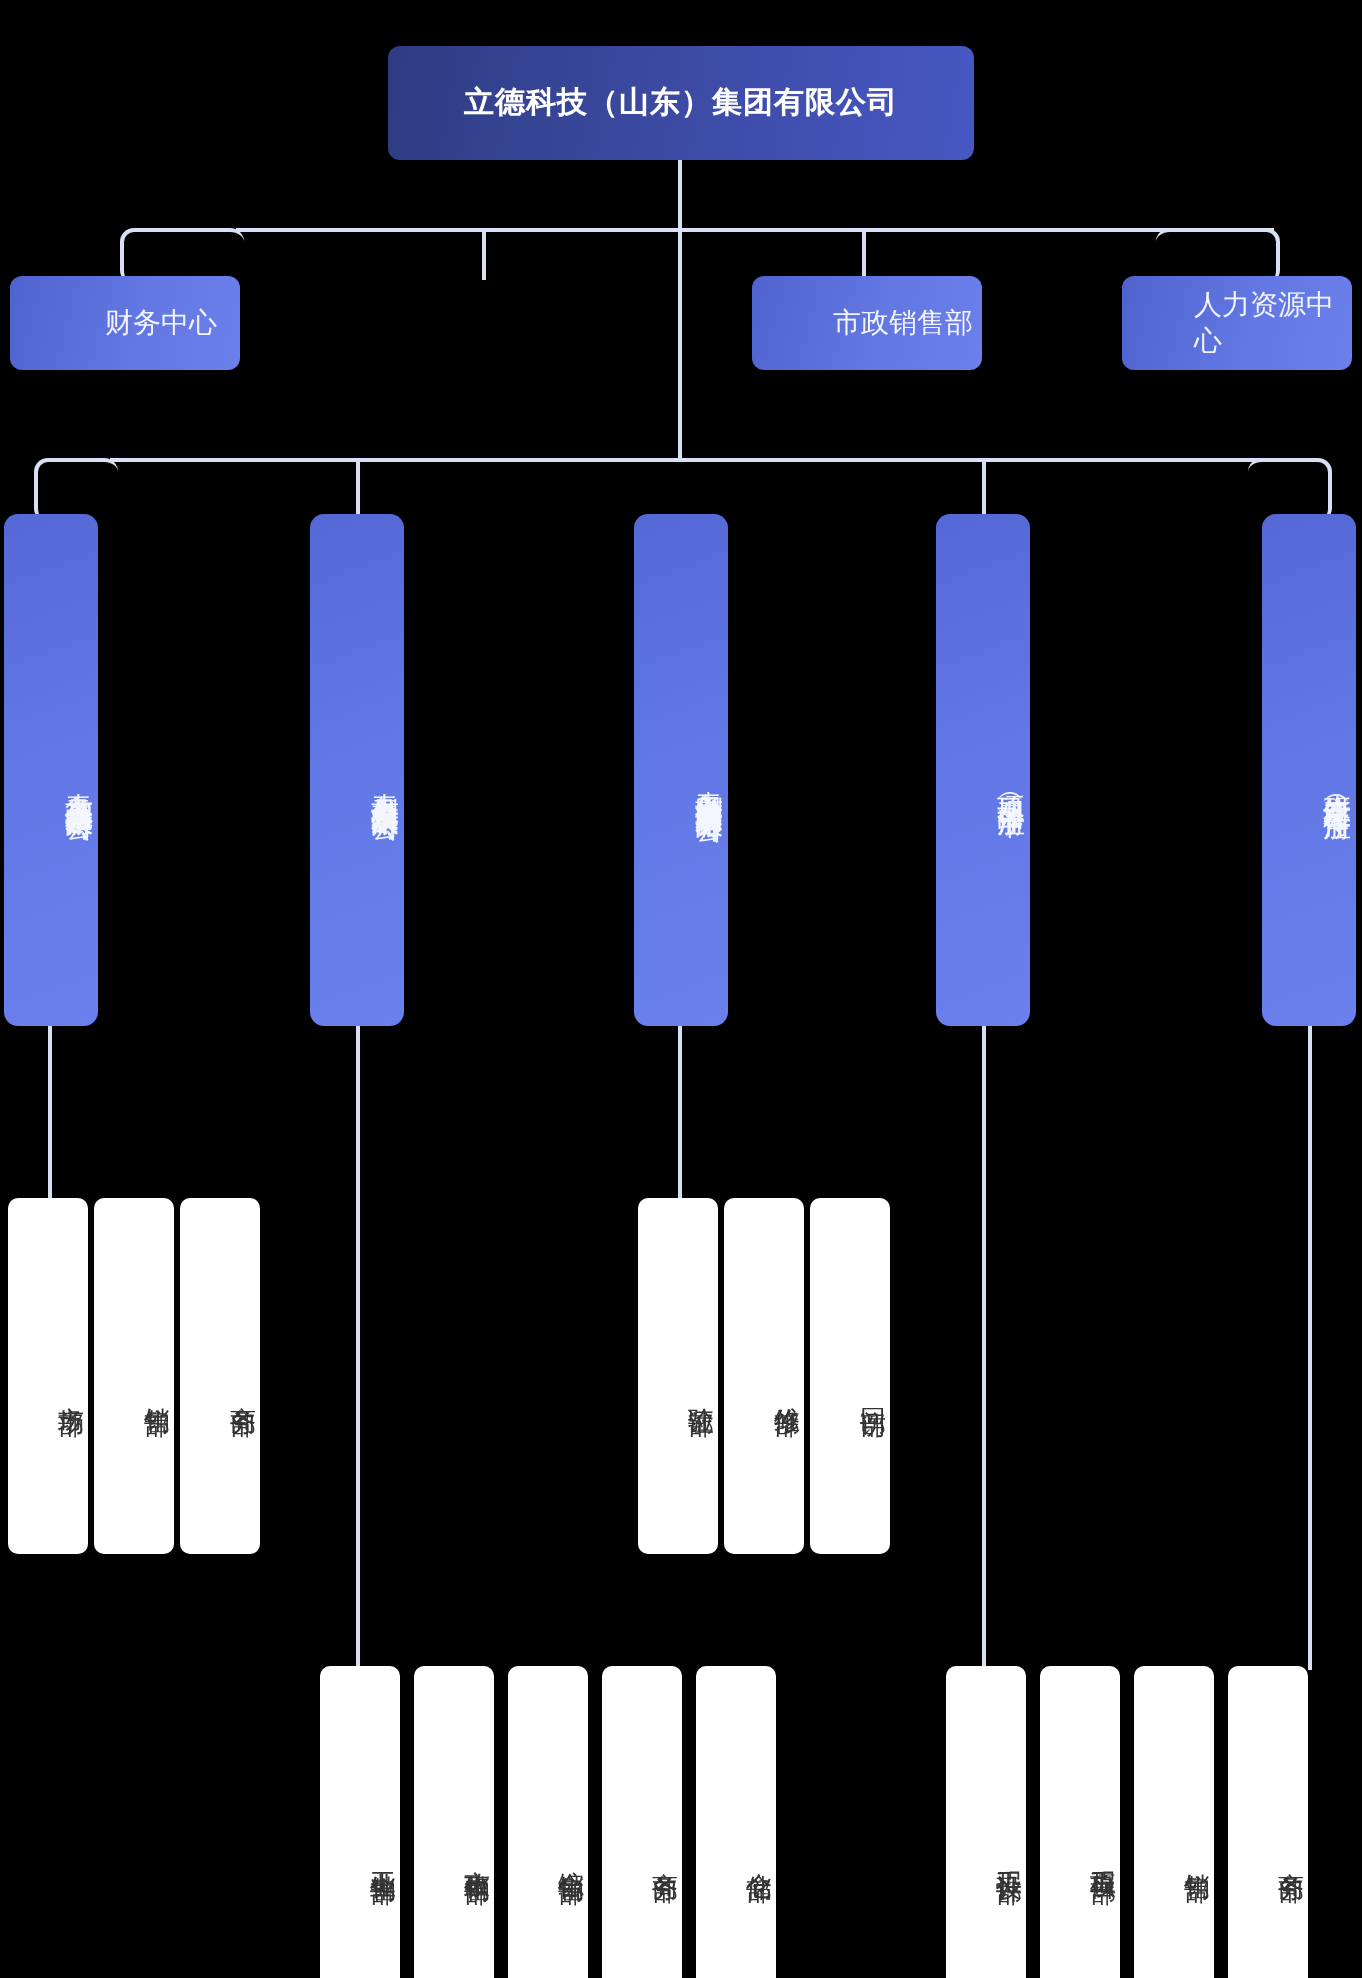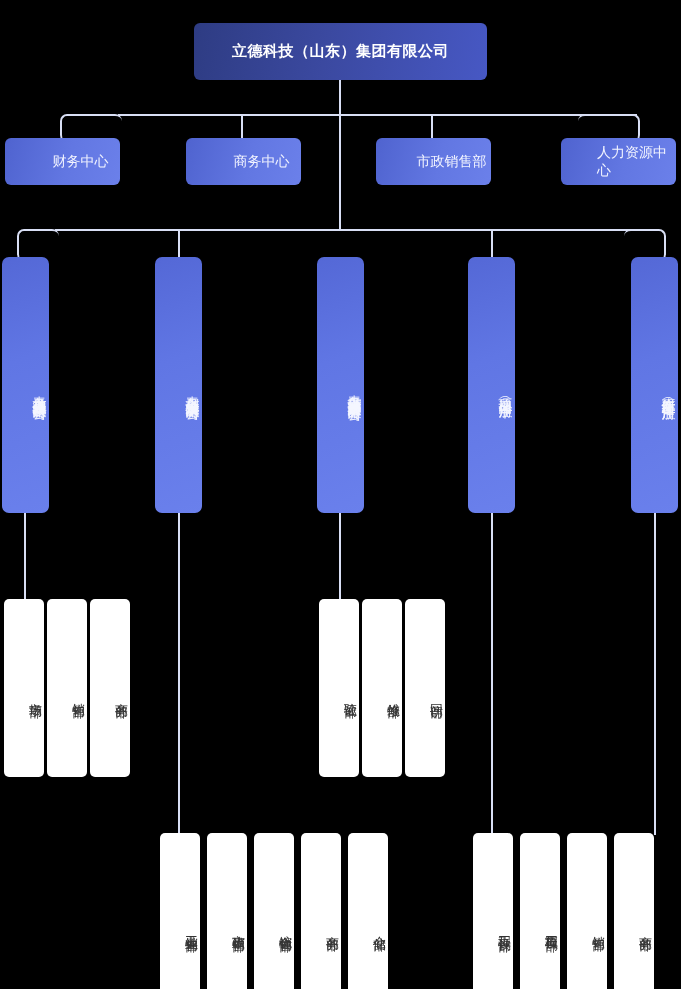--- a/index.html
+++ b/index.html
@@ -104,23 +104,20 @@
 
   <div class="elbow elbow-tl" style="left:60px;  top:93px; width:60px;  height:26px;"></div>
   <div class="conn conn-h" style="left:118px; top:93px; width:519px; height:2px;"></div>
   <div class="elbow elbow-tr" style="left:578px; top:93px; width:60px;  height:26px;"></div>
   <div class="conn conn-v" style="left:241px; top:93px; width:2px; height:26px;"></div>
   <div class="conn conn-v" style="left:431px; top:93px; width:2px; height:26px;"></div>
 
   <div class="node node-center" style="left:5px;   top:117px; width:115px; height:47px;">
     <span>财务中心</span>
   </div>
-  <div class="node node-center" style="left:186px; top:117px; width:115px; height:47px;">
-    <span>商务中心</span>
-  </div>
   <div class="node node-center" style="left:376px; top:117px; width:115px; height:47px;">
     <span>市政销售部</span>
   </div>
   <div class="node node-center" style="left:561px; top:117px; width:115px; height:47px;">
     <span>人力资源中心</span>
   </div>
 
   <div class="elbow elbow-tl" style="left:17px;  top:208px; width:40px;  height:30px;"></div>
   <div class="conn conn-h" style="left:55px;  top:208px; width:588px; height:2px;"></div>
   <div class="elbow elbow-tr" style="left:624px; top:208px; width:40px;  height:30px;"></div>

